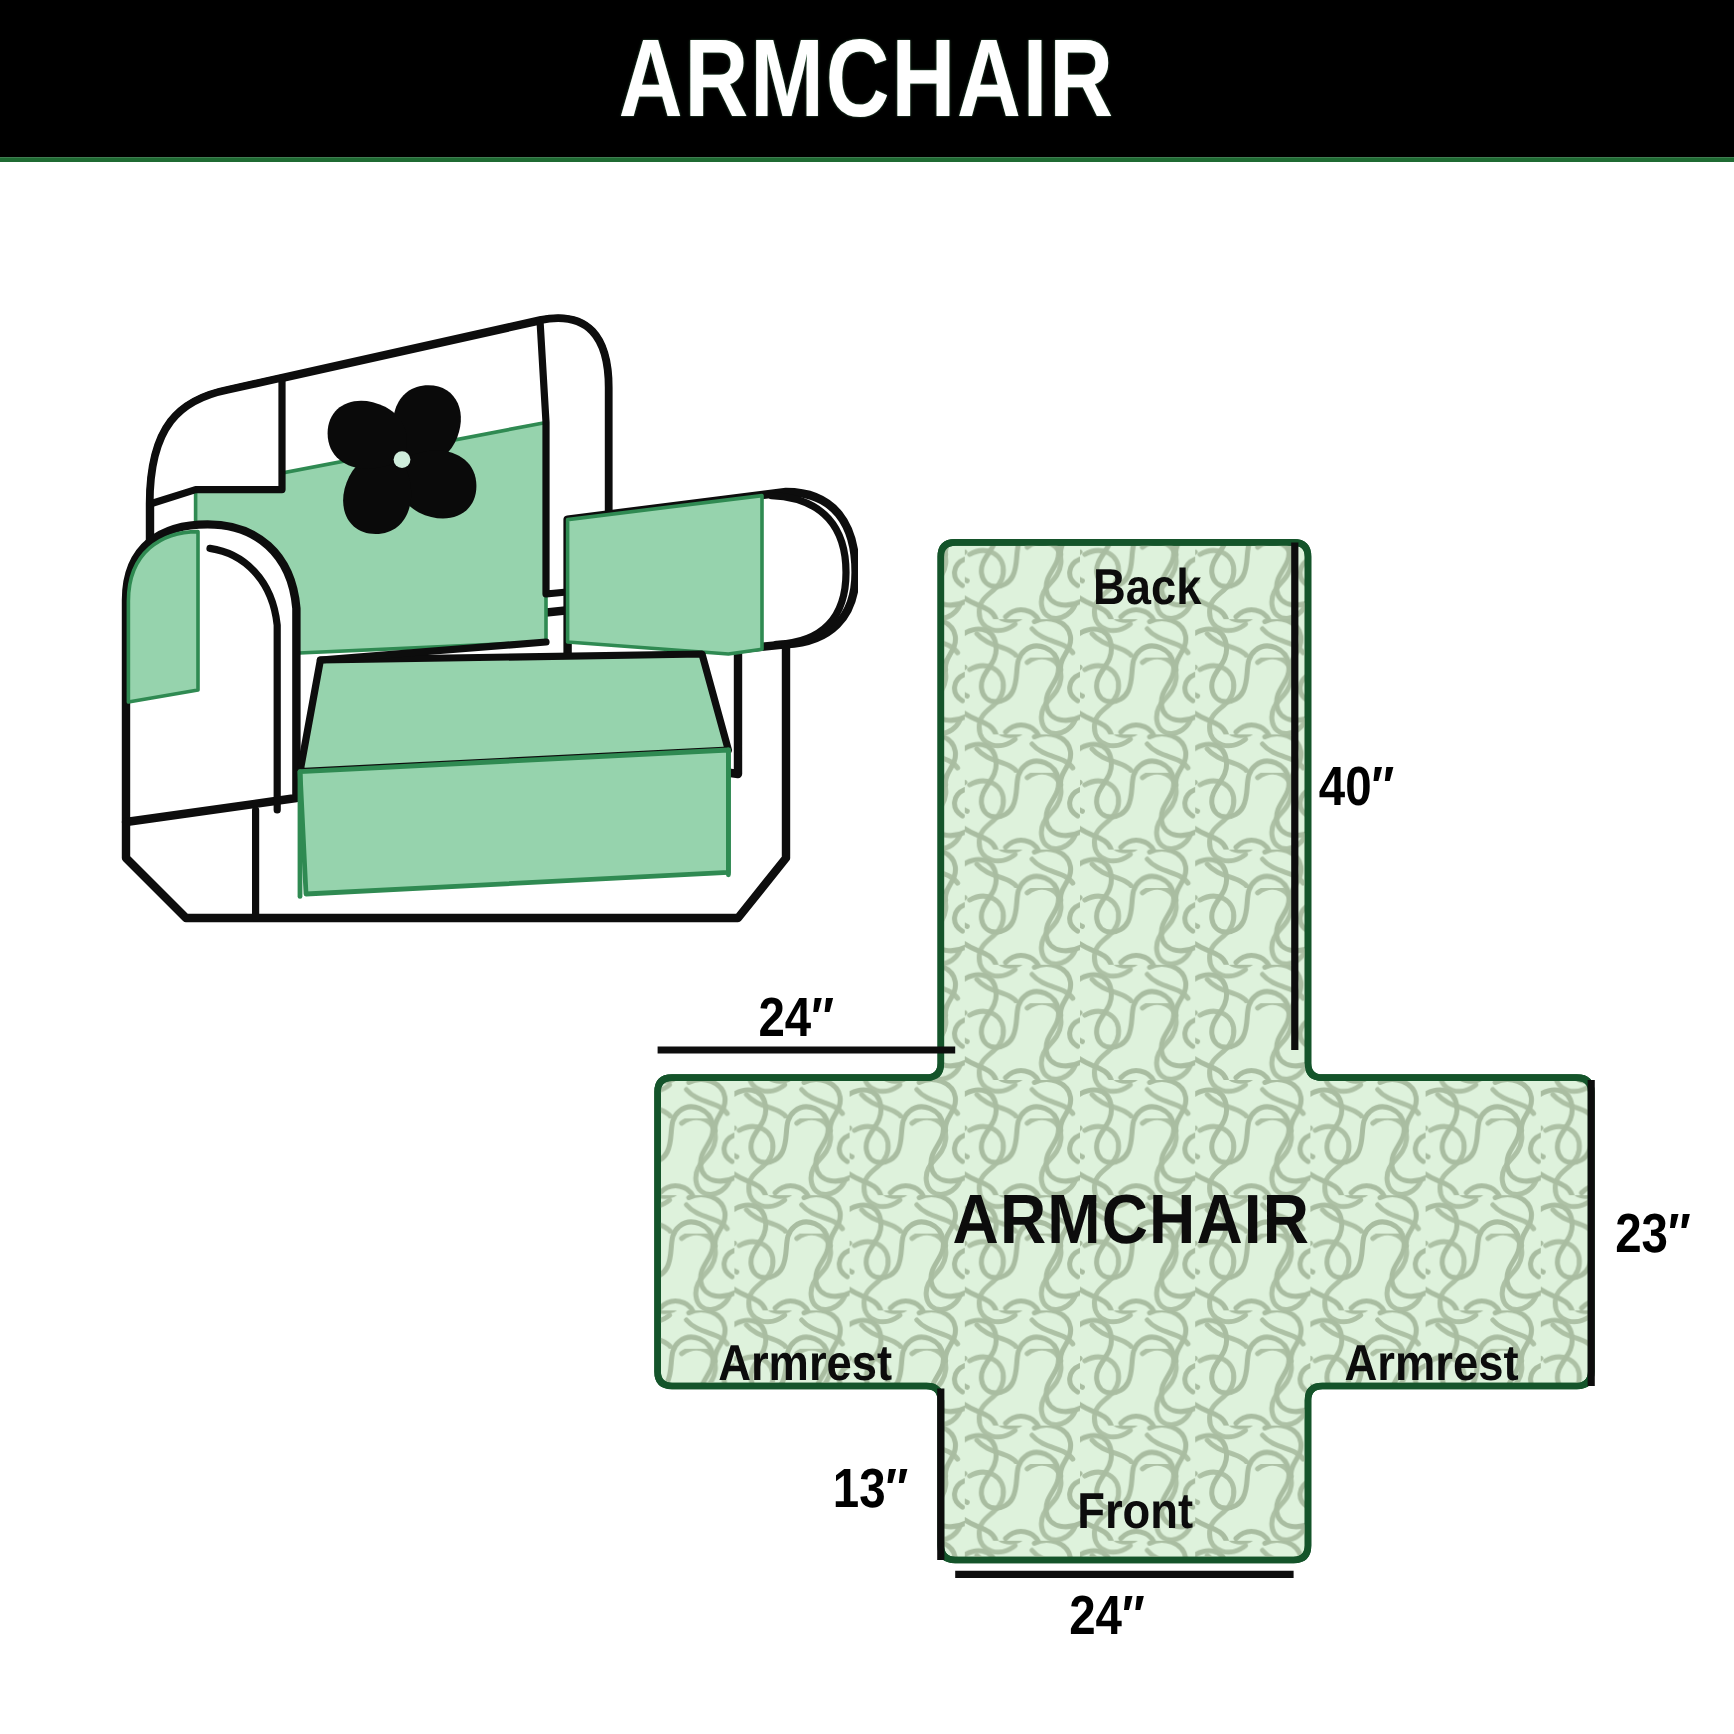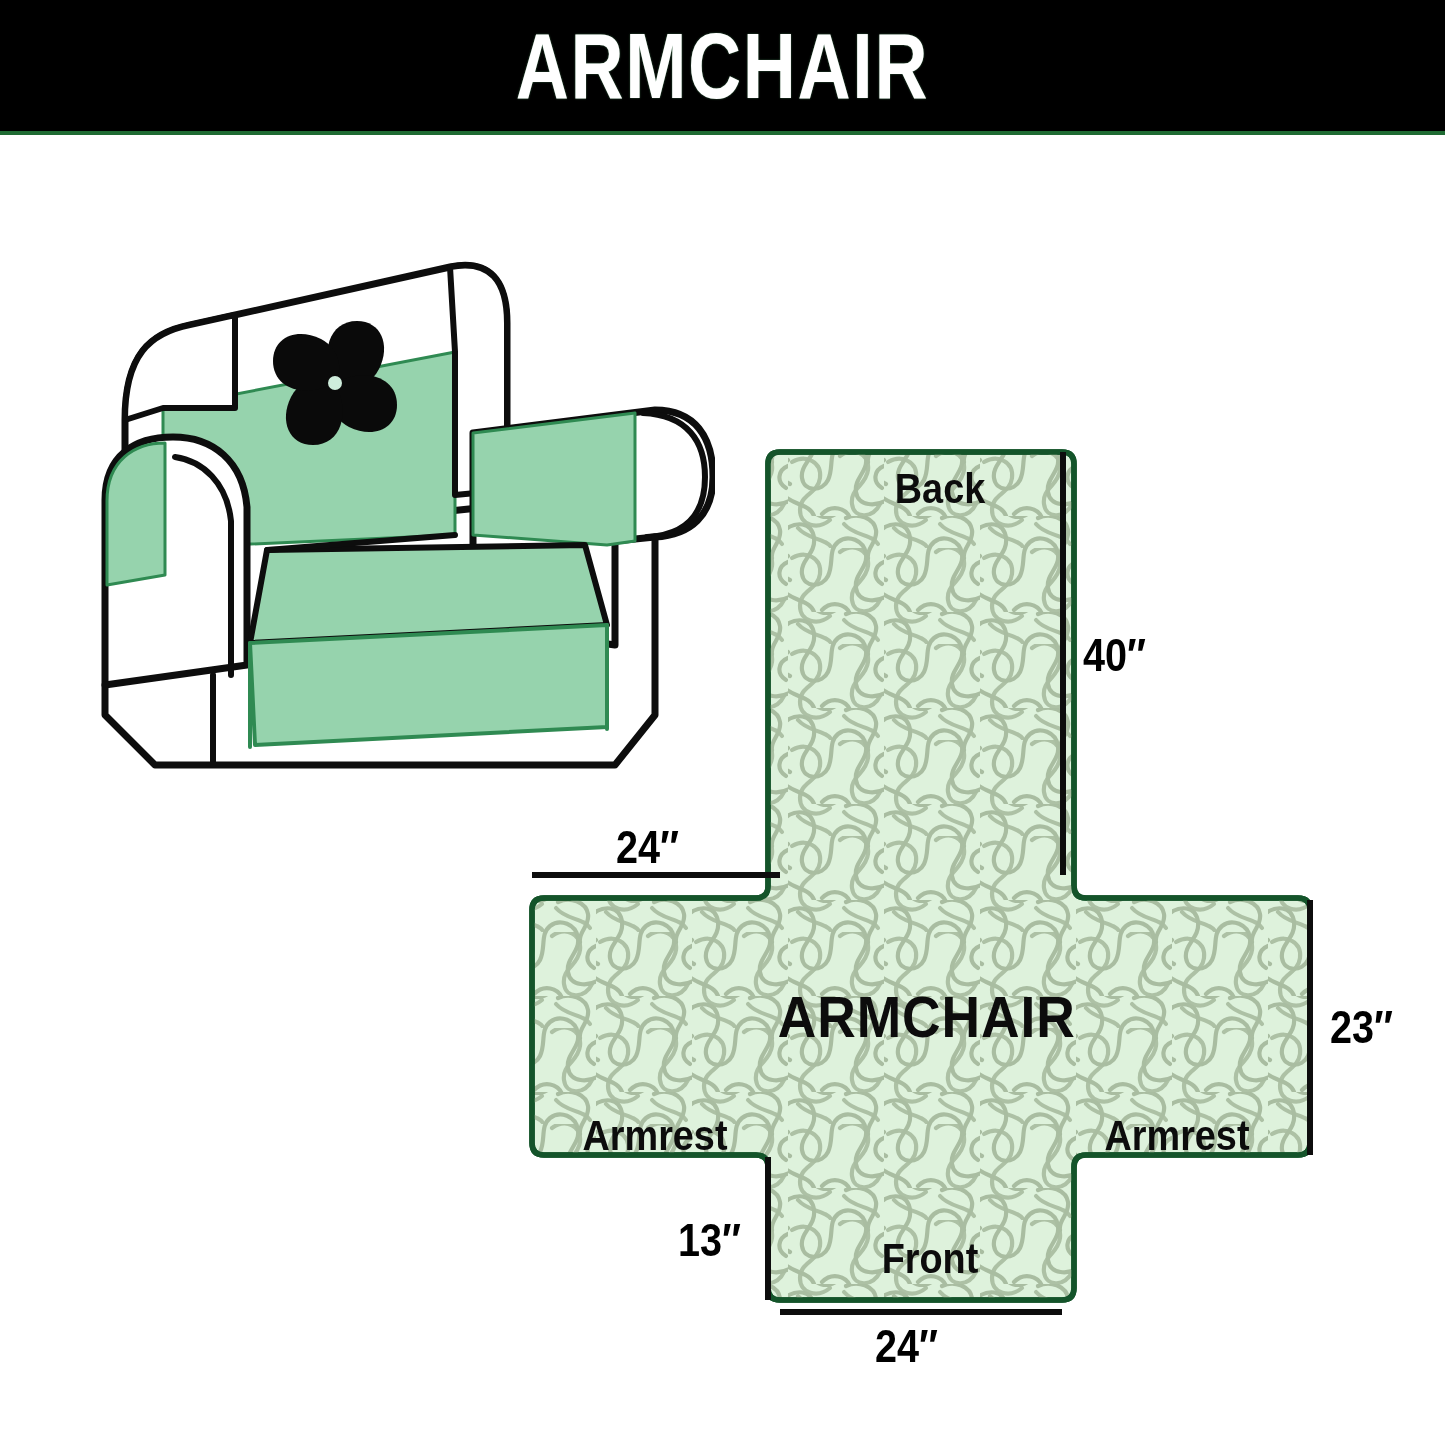--- a/index.html
+++ b/index.html
@@ -51,21 +51,21 @@
     position: absolute;
     left: 95px;
     top: 245px;
     width: 620px;
     height: 540px;
   }
 
   
   #pattern-diagram {
     position: absolute;
-    left: 500px;
+    left: 516px;
     top: 420px;
     width: 925px;
     height: 960px;
   }
 
   
   .dim-label {
     position: absolute;
     color: #000000;
     font-family: "Liberation Sans Narrow", "Liberation Sans", sans-serif;

